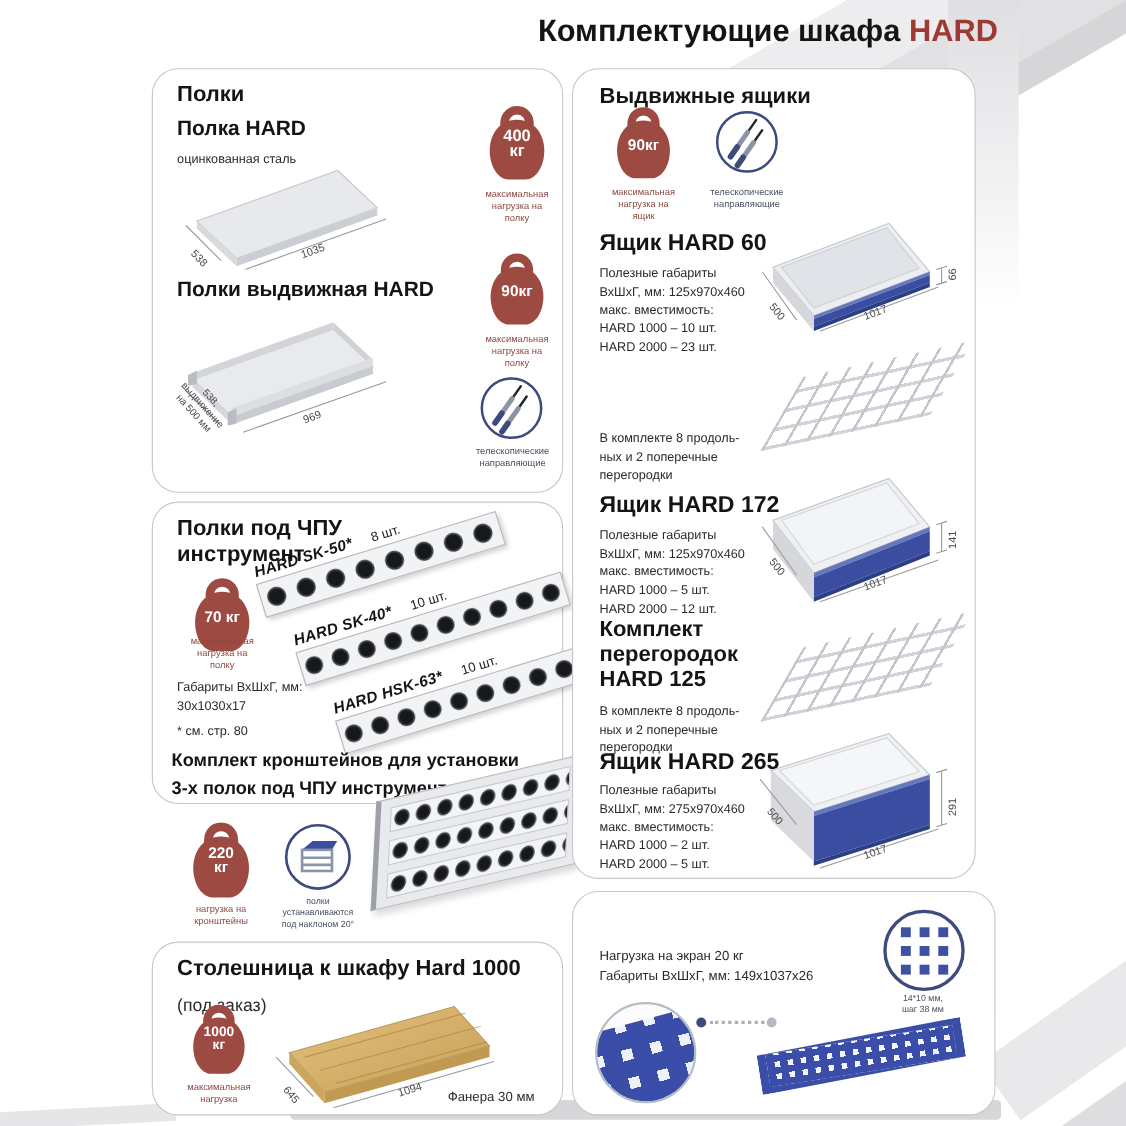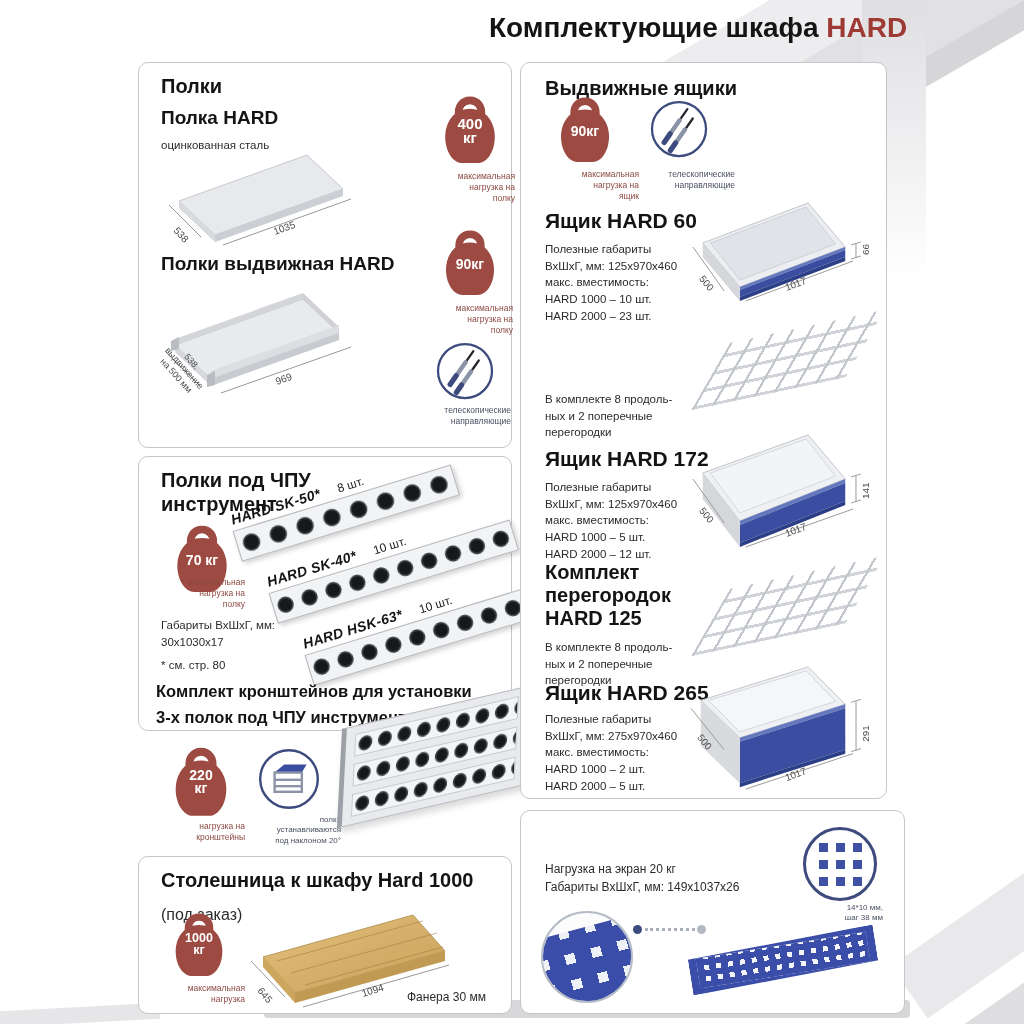--- a/index.html
+++ b/index.html
@@ -1,31 +1,31 @@
 <!DOCTYPE html>
 <html><head>
 <meta charset="utf-8">
 <style>
   html,body{margin:0;padding:0}
   body{width:1024px;height:1024px;position:relative;background:#fff;overflow:hidden;
        font-family:"Liberation Sans",sans-serif;color:#141414}
   .deco{position:absolute;z-index:0}
-  .panel{position:absolute;z-index:1;background:#fff;border:1.6px solid #c6c6c8;border-radius:10px;box-sizing:border-box}
+  .panel{position:absolute;z-index:1;background:#fff;border:1.6px solid #c6c6c8;border-radius:24px;box-sizing:border-box}
   .hdr{position:absolute;z-index:2;font-size:28px;font-weight:bold;white-space:nowrap}
   .hdr .acc{color:#9e3a34}
   .h2{position:absolute;font-size:20px;font-weight:bold;line-height:1.18;white-space:pre-line}
   .h3{position:absolute;font-size:19px;font-weight:bold;white-space:nowrap}
   .h3.wrap{white-space:pre-line;line-height:1.15}
   .name20{position:absolute;font-size:20px;font-weight:bold;line-height:1.15}
   .txt{position:absolute;font-size:11.5px;color:#2b2b2b;line-height:1.45;white-space:pre-line}
   .dim{position:absolute;font-size:9px;color:#4a4a4a;line-height:1.15;white-space:pre-line;text-align:center}
   .kb{position:absolute}
   .kb svg{display:block;width:100%;height:100%}
   .kb-l{position:absolute;left:0;width:100%;text-align:center;font-weight:bold;color:#fff;line-height:0.95;white-space:pre-line}
-  .cap{position:absolute;font-size:8.5px;line-height:1.3;text-align:right;white-space:pre-line}
+  .cap{position:absolute;font-size:8.5px;line-height:1.3;text-align:center;white-space:pre-line}
   .cap.red{color:#8d4a42}
   .cap.nv{color:#4a5063}
   .circ{position:absolute}
   .circ svg{display:block;width:100%;height:100%}
   .illus{position:absolute}
   svg text{font-family:"Liberation Sans",sans-serif;font-size:10px;fill:#4a4a4a}
   .strip{position:absolute;transform:rotate(-17deg);transform-origin:left top}
   .strip-h{display:flex;align-items:baseline;gap:18px;margin:0 0 3px 2px}
   .strip-n{font-size:14px;font-weight:bold;font-style:italic;letter-spacing:.3px}
   .strip-q{font-size:12px;color:#222}

